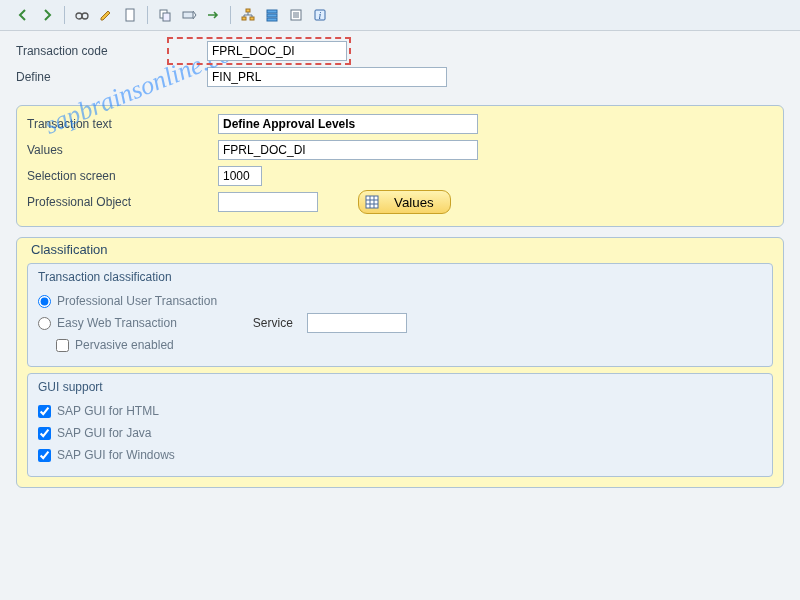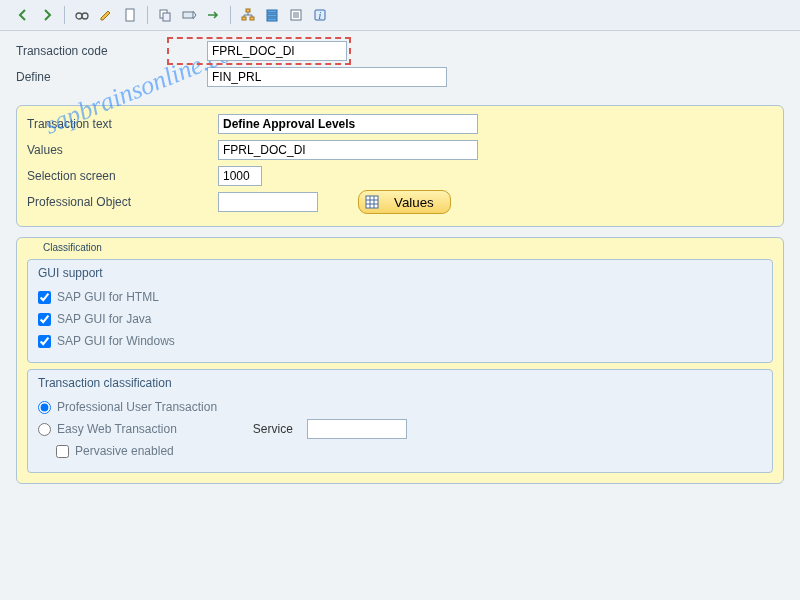--- a/index.html
+++ b/index.html
@@ -64,23 +64,23 @@
     pointer-events:none;
   }
   .group {
     border:1px solid #adc3d6;
     border-radius:6px;
     background:#fef9c3;
     padding:6px 10px 10px 10px;
     margin-top:10px;
   }
   .group-title {
-    font-size:10px;
+    font-size:13px;
     color:#2a4a6a;
-    margin:-2px 0 6px 16px;
+    margin:-2px 0 6px 4px;
   }
   .values-btn {
     display:inline-flex;
     align-items:center;
     gap:15px;
     height:24px;
     padding:0 16px 0 6px;
     margin-left:40px;
     background:linear-gradient(#fff3b0,#f8d568);
     border:1px solid #c9a227;
@@ -247,46 +247,46 @@
           </svg>
         <span>Values</span>
       </button>
     </div>
   </div>
 
   <div class="group">
     <div class="group-title">Classification</div>
 
     <div class="inner-group">
-      <div class="inner-title">GUI support</div>
-      <div class="check-row">
-        <input type="checkbox" checked="" style="">
-        <span>SAP GUI for HTML</span>
-      </div>
-      <div class="check-row">
-        <input type="checkbox" checked="" style="">
-        <span>SAP GUI for Java</span>
-      </div>
-      <div class="check-row">
-        <input type="checkbox" checked="" style="">
-        <span>SAP GUI for Windows</span>
-      </div>
-    </div>
-
-    <div class="inner-group">
       <div class="inner-title">Transaction classification</div>
       <div class="radio-row">
         <input type="radio" name="tc" checked="" style="">
         <span>Professional User Transaction</span>
       </div>
       <div class="radio-row">
         <input type="radio" name="tc" style="">
         <span>Easy Web Transaction</span>
         <span class="service-field">Service</span>
         <input class="input empty" style="margin-left: 8px; width: 100px;" value="">
       </div>
       <div class="radio-row sub">
         <input type="checkbox" style="">
         <span>Pervasive enabled</span>
       </div>
     </div>
+
+    <div class="inner-group">
+      <div class="inner-title">GUI support</div>
+      <div class="check-row">
+        <input type="checkbox" checked="" style="">
+        <span>SAP GUI for HTML</span>
+      </div>
+      <div class="check-row">
+        <input type="checkbox" checked="" style="">
+        <span>SAP GUI for Java</span>
+      </div>
+      <div class="check-row">
+        <input type="checkbox" checked="" style="">
+        <span>SAP GUI for Windows</span>
+      </div>
+    </div>
   </div>
 </div>
 
 </body></html>

